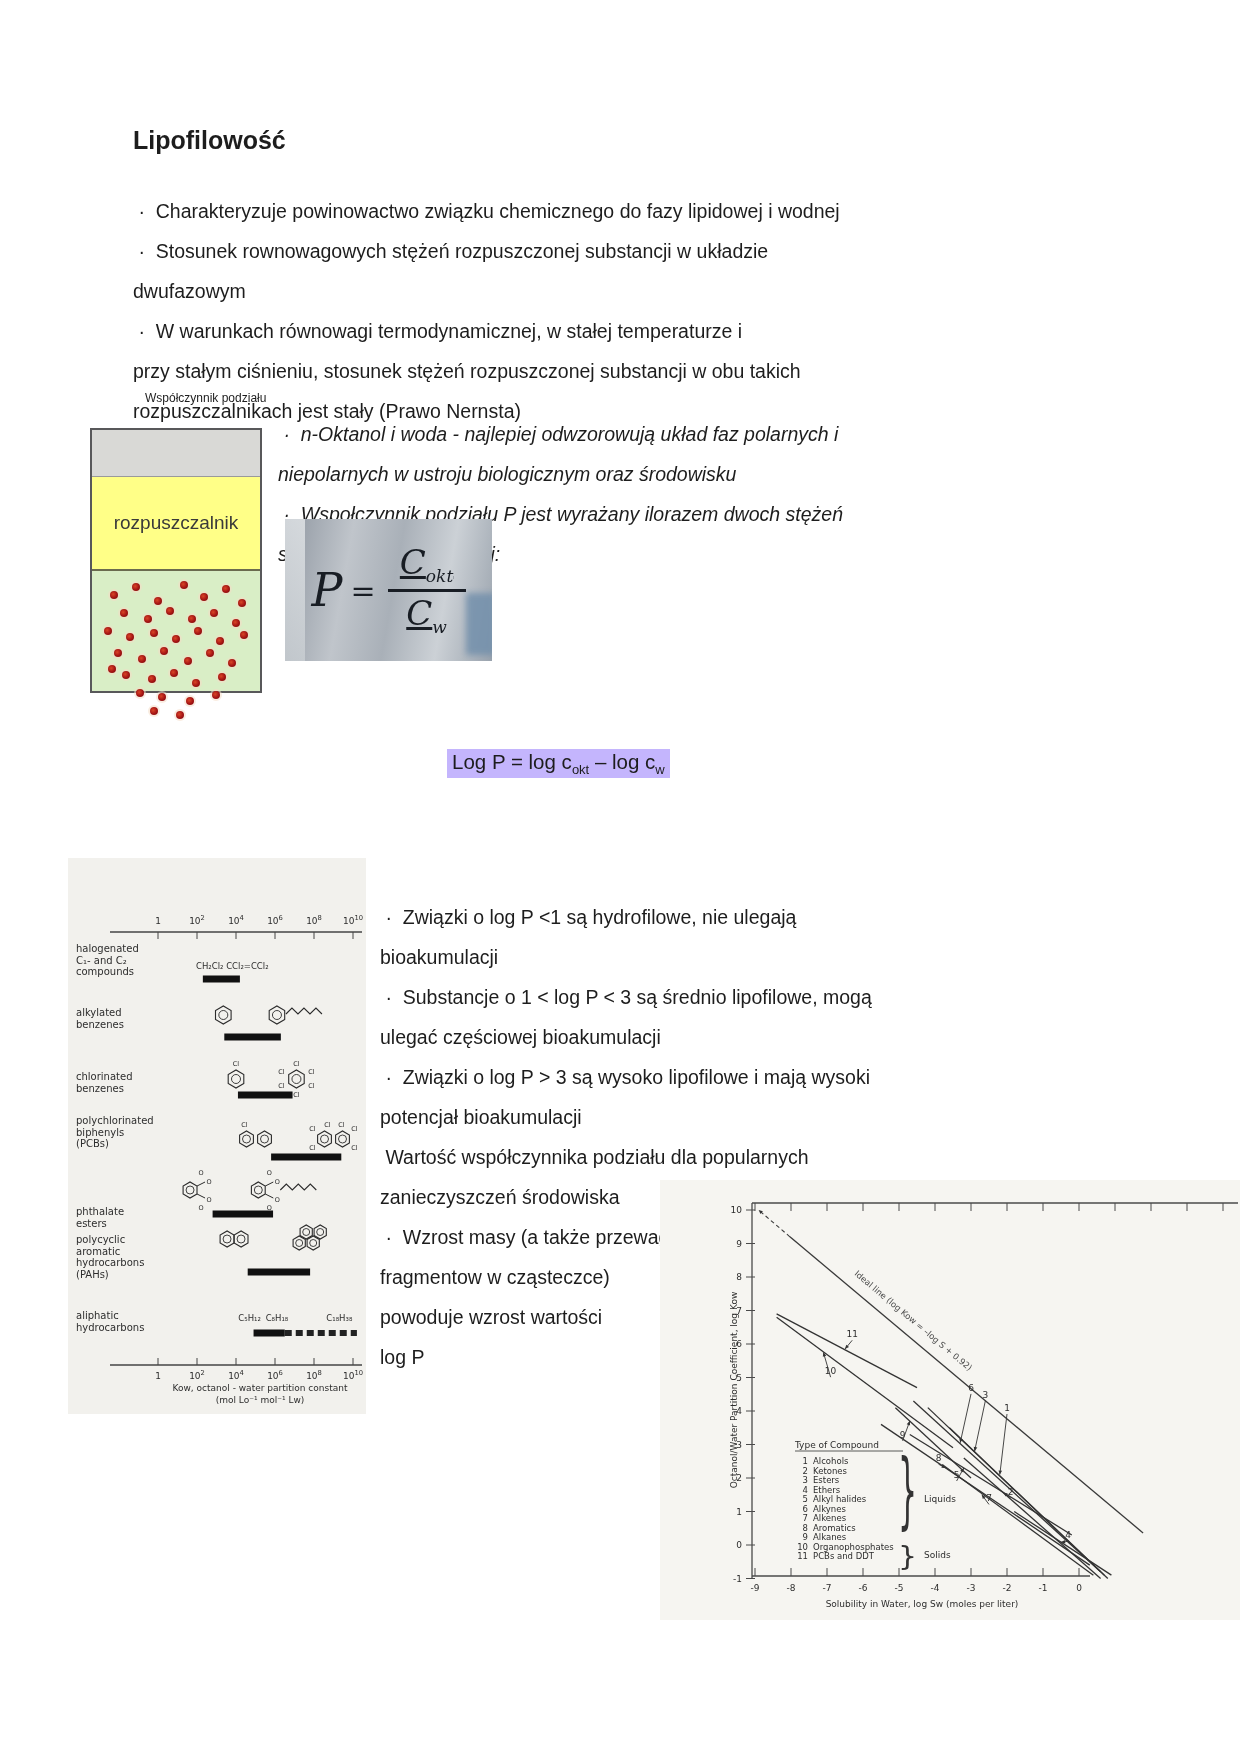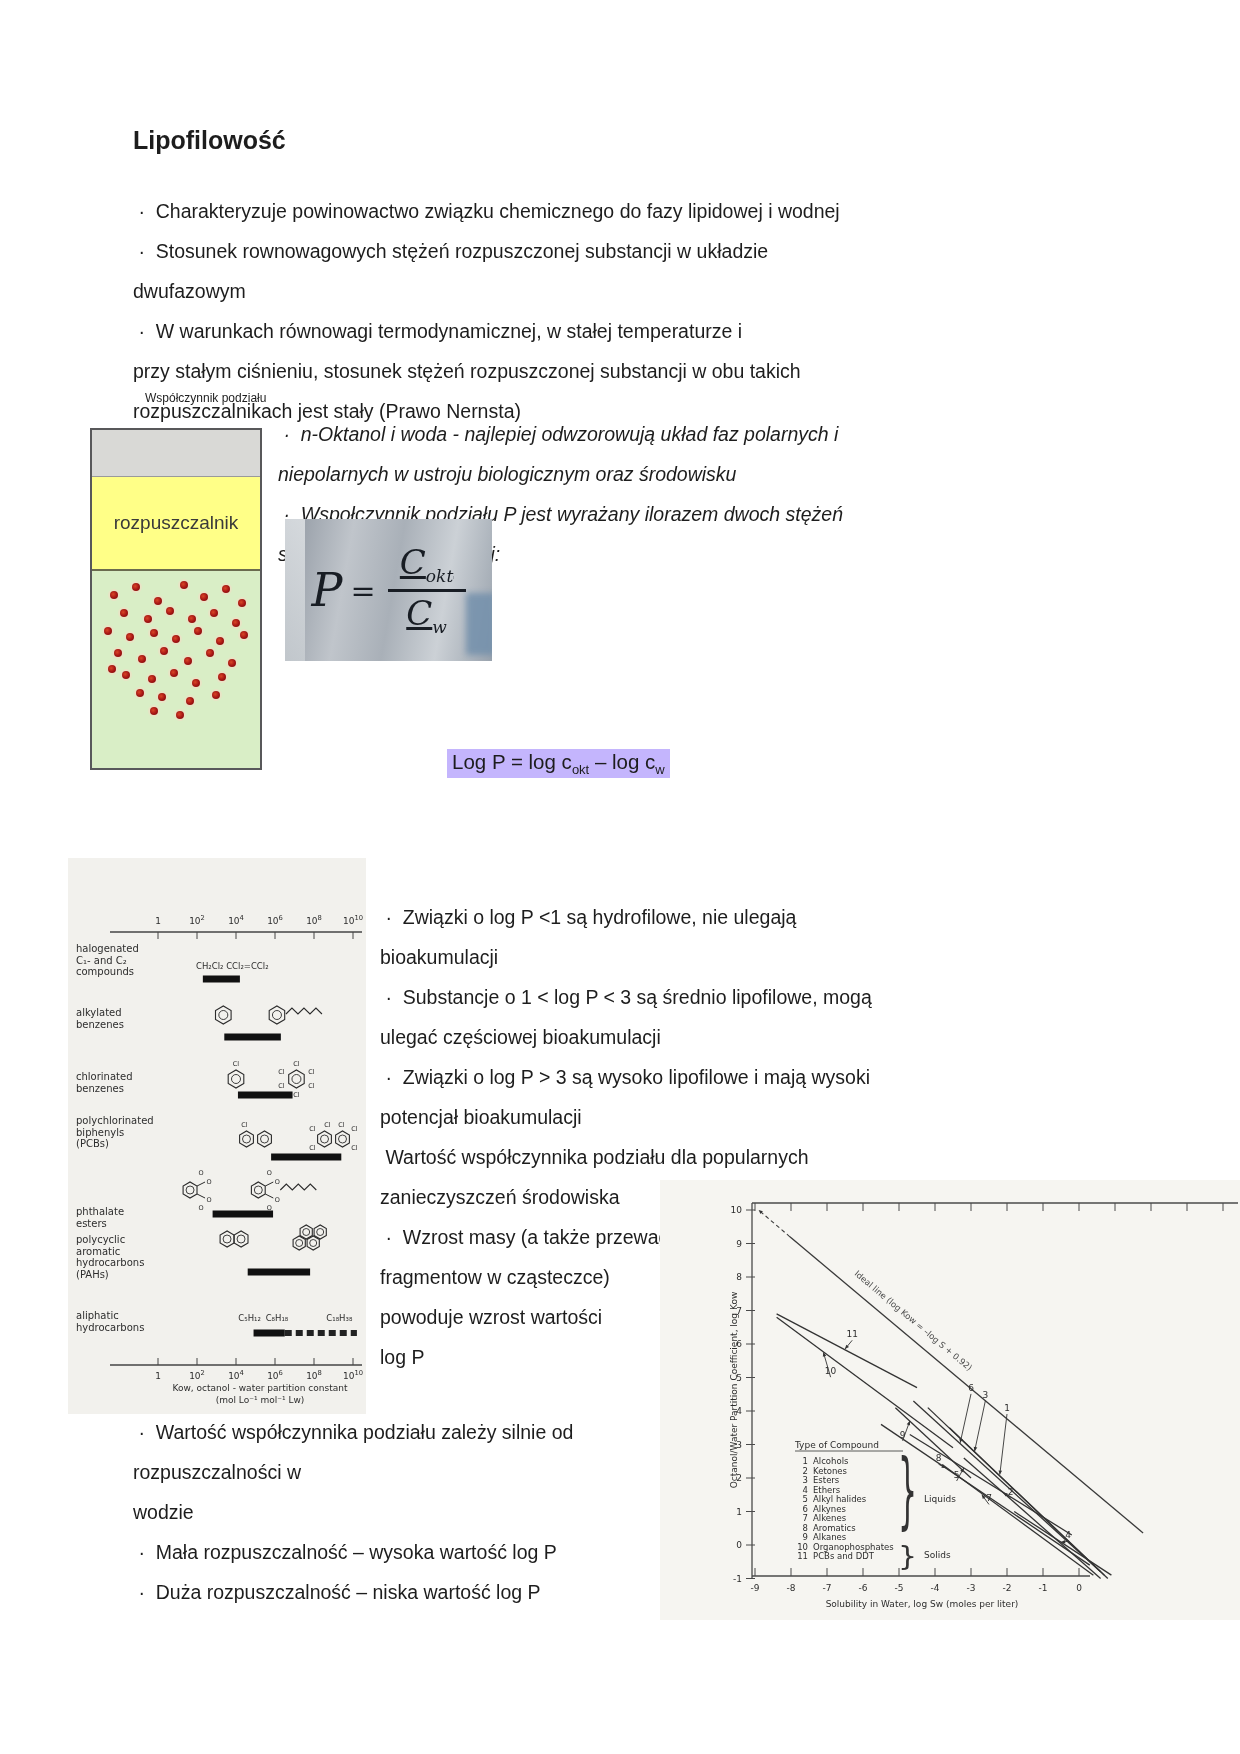--- a/index.html
+++ b/index.html
@@ -10,21 +10,21 @@
   .tblock{position:absolute;white-space:pre-wrap;font-size:19.5px;line-height:40px;}
   .intro{left:133px;top:191px;width:800px;}
   .sec2{left:278px;top:414px;width:660px;font-style:italic;}
   .gdzie{left:512px;top:524px;width:440px;}
   .lognote{left:280px;top:662px;width:670px;}
   .loghl{position:absolute;left:447px;top:749px;background:#c4b5fd;font-size:20.5px;padding:1px 5px;}
   .loghl sub{font-size:13px;}
   .logp{left:380px;top:897px;width:565px;}
   .bottom{left:133px;top:1412px;width:570px;}
   
-  .beaker{position:absolute;left:90px;top:428px;width:172px;height:342px;border:2px solid #58585a;
+  .beaker{position:absolute;left:90px;top:428px;width:172px;height:265px;border:2px solid #58585a;
           box-sizing:border-box;display:flex;flex-direction:column;background:#fff;}
   .beaker-top{height:46px;background:#d9d9d6;border-bottom:1px solid #9a9a9a;}
   .beaker-solvent{height:92px;background:#ffff87;border-bottom:2px solid #6b6b4f;display:flex;
           align-items:center;justify-content:center;font-size:19px;color:#3a3a3a;}
   .beaker-water{flex:1;background:#d9eec6;position:relative;}
   .dot{position:absolute;width:8px;height:8px;border-radius:50%;
        background:radial-gradient(circle at 40% 40%,#d94426 0%,#a31313 55%,#7a0d0d 100%);
        box-shadow:0 0 0 2px rgba(244,220,198,.55);}
   
   .formula-photo{position:absolute;left:285px;top:519px;width:207px;height:142px;overflow:hidden;
@@ -399,19 +399,14 @@
       <text x="148" y="379" font-size="8.5" text-anchor="end" fill="#2d2d2d">11</text>
       <text x="153" y="379" font-size="8.5" text-anchor="start" fill="#2d2d2d">PCBs and DDT</text>
       <text x="238" y="10" font-size="30" text-anchor="start" fill="#333" transform="translate(0,311) scale(1,2.8)">}</text>
       <text x="238" y="10" font-size="30" text-anchor="start" fill="#333" transform="translate(0,375.6) scale(1,0.9)">}</text>
       <text x="264" y="322" font-size="9" text-anchor="start" fill="#2d2d2d">Liquids</text>
       <text x="264" y="378" font-size="9" text-anchor="start" fill="#2d2d2d">Solids</text>
       <text x="0" y="0" font-size="9" text-anchor="middle" fill="#2d2d2d" transform="translate(77,210) rotate(-90)">Octanol/Water Partition Coefficient, log Kow</text>
       <text x="262" y="427" font-size="9" text-anchor="middle" fill="#2d2d2d">Solubility in Water, log Sw (moles per liter)</text>
     </svg>
 
-  <div class="tblock bottom"> ·  Wartość współczynnika podziału zależy silnie od
-rozpuszczalności w
-wodzie
- ·  Mała rozpuszczalność – wysoka wartość log P
- ·  Duża rozpuszczalność – niska wartość log P</div>
 
 </div>
 
 </body></html>

